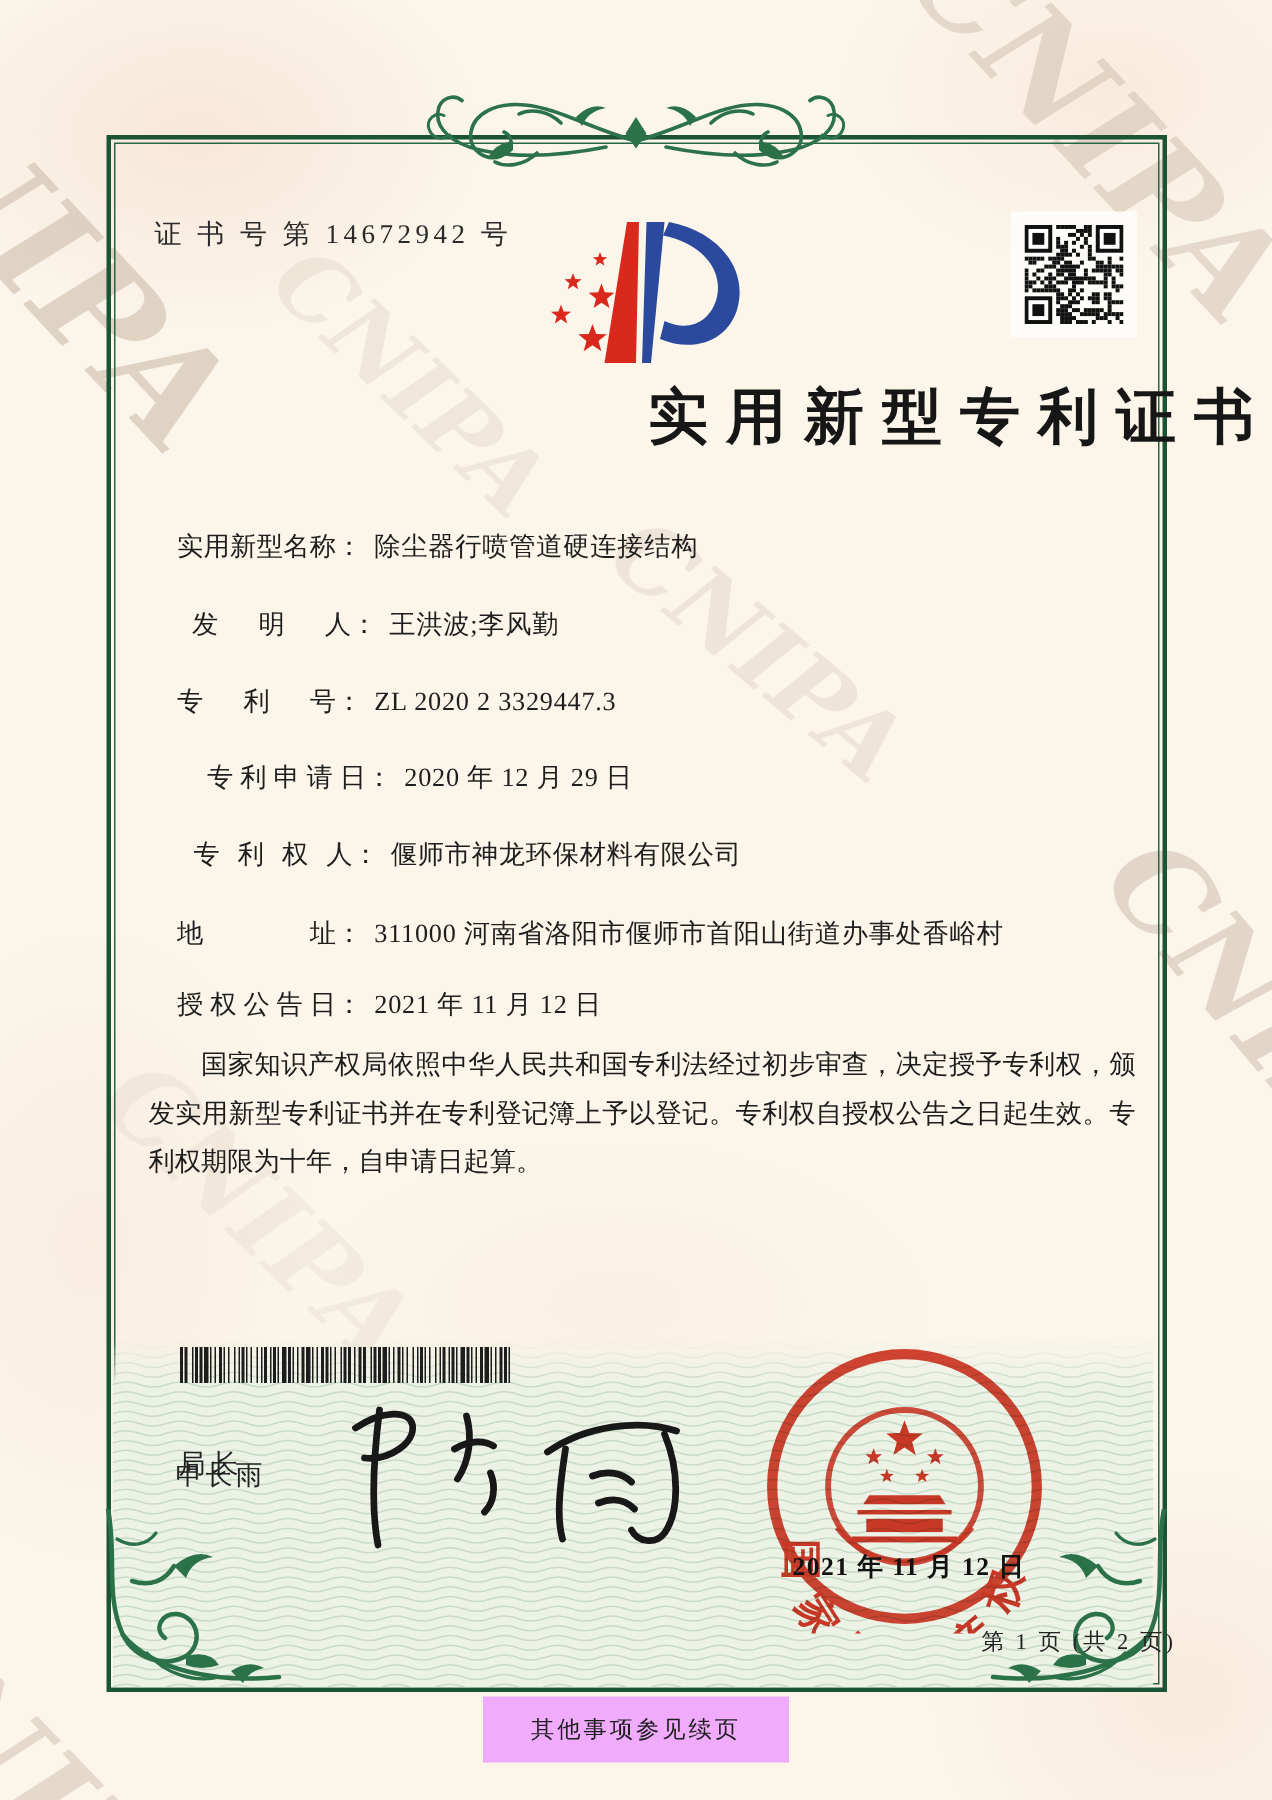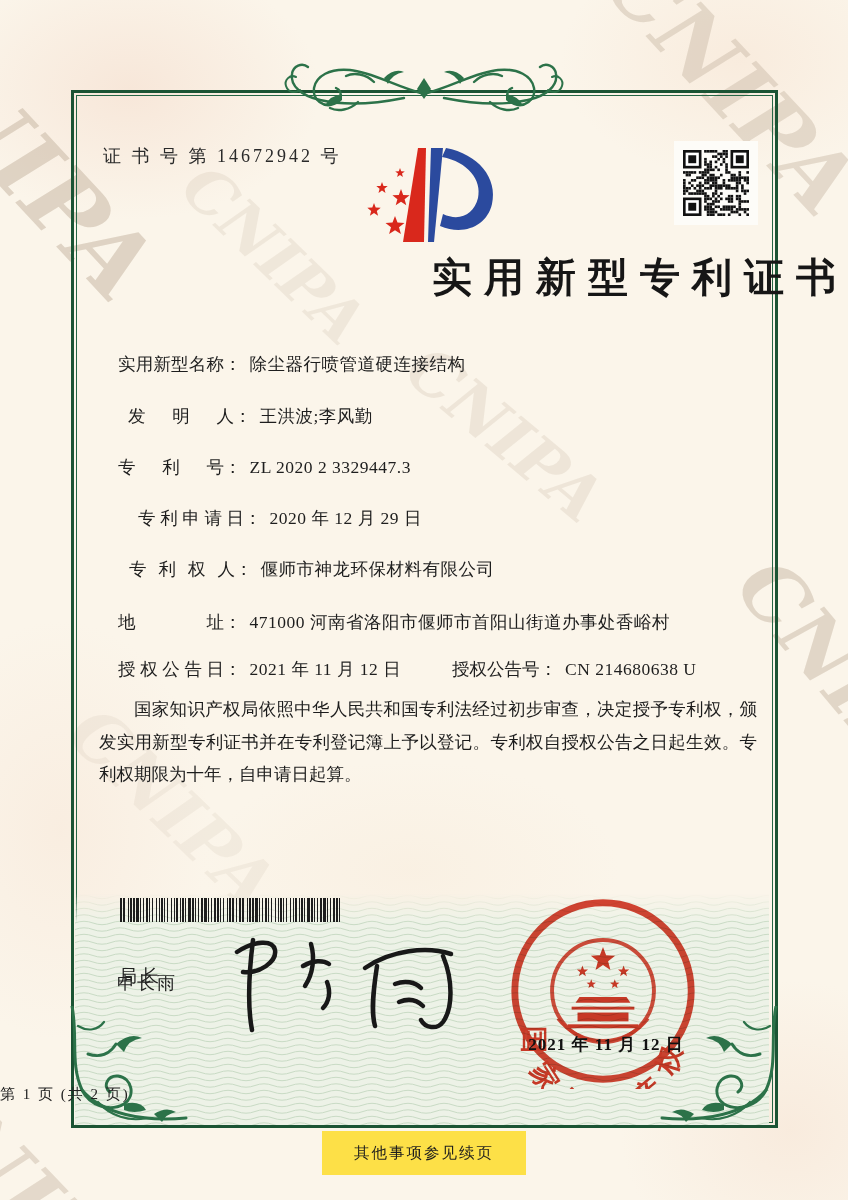--- a/index.html
+++ b/index.html
@@ -50,22 +50,22 @@
 
   .barcode{left:120px;top:898px;}
   .director-title{left:119px;top:964px;font-size:18px;letter-spacing:4px;}
   .director-name{left:117px;top:971px;font-size:18px;letter-spacing:2px;}
   .signature{left:215px;top:922px;}
 
   .seal{left:505px;top:893px;mix-blend-mode:multiply;}
   .seal-date{left:521px;top:1033px;width:170px;text-align:center;font-size:17px;
              font-weight:bold;color:#111;letter-spacing:1px;}
 
-  .pageno{left:0;top:1085px;width:784px;text-align:left;font-size:15px;letter-spacing:2px;color:#222;}
-  .contbox{left:322px;top:1131px;width:204px;height:44px;background:#fde047;
+  .pageno{left:0;top:1085px;width:784px;text-align:right;font-size:15px;letter-spacing:2px;color:#222;}
+  .contbox{left:322px;top:1131px;width:204px;height:44px;background:#f0abfc;
            display:flex;align-items:center;justify-content:center;}
   .contbox span{font-size:15.5px;letter-spacing:2px;color:#1d1d1d;}
 
   .orn-top{left:254px;top:60px;}
   .fl-bl{left:58px;top:1006px;}
   .fl-br{left:640px;top:1006px;transform:scaleX(-1);}
 </style>
 </head>
 <body>
 
@@ -442,25 +442,24 @@
 <div class="frow" style="top:455px;">
   <span class="flabel">专利号</span><span class="fcolon">：</span><span class="fvalue">ZL 2020 2 3329447.3</span>
 </div>
 <div class="frow" style="top:506px;margin-left:20px;">
   <span class="flabel">专利申请日</span><span class="fcolon">：</span><span class="fvalue">2020 年 12 月 29 日</span>
 </div>
 <div class="frow" style="top:557px;margin-left:11px;">
   <span class="flabel">专利权人</span><span class="fcolon">：</span><span class="fvalue">偃师市神龙环保材料有限公司</span>
 </div>
 <div class="frow" style="top:610px;">
-  <span class="flabel">地址</span><span class="fcolon">：</span><span class="fvalue">471000 河南省洛阳市偃师市首阳山街道办事处香峪村</span>
+  <span class="flabel">地址</span><span class="fcolon">：</span><span class="fvalue">311000 河南省洛阳市偃师市首阳山街道办事处香峪村</span>
 </div>
 <div class="frow" style="top:657px;">
   <span class="flabel">授权公告日</span><span class="fcolon">：</span><span class="fvalue">2021 年 11 月 12 日</span>
-  <span class="fcol2"><span>授权公告号</span><span class="fcolon">：</span><span class="fvalue">CN 214680638 U</span></span>
 </div>
 
 <div class="abs paras">
   <p>国家知识产权局依照中华人民共和国专利法经过初步审查，决定授予专利权，颁发实用新型专利证书并在专利登记簿上予以登记。专利权自授权公告之日起生效。专利权期限为十年，自申请日起算。</p>
 </div>
 
 <svg class="abs barcode" id="barcode" width="224" height="24">
     <rect x="0" y="0" width="2" height="24" fill="#1d1d1d"></rect>
     <rect x="3" y="0" width="2" height="24" fill="#1d1d1d"></rect>
     <rect x="8" y="0" width="1" height="24" fill="#1d1d1d"></rect>

